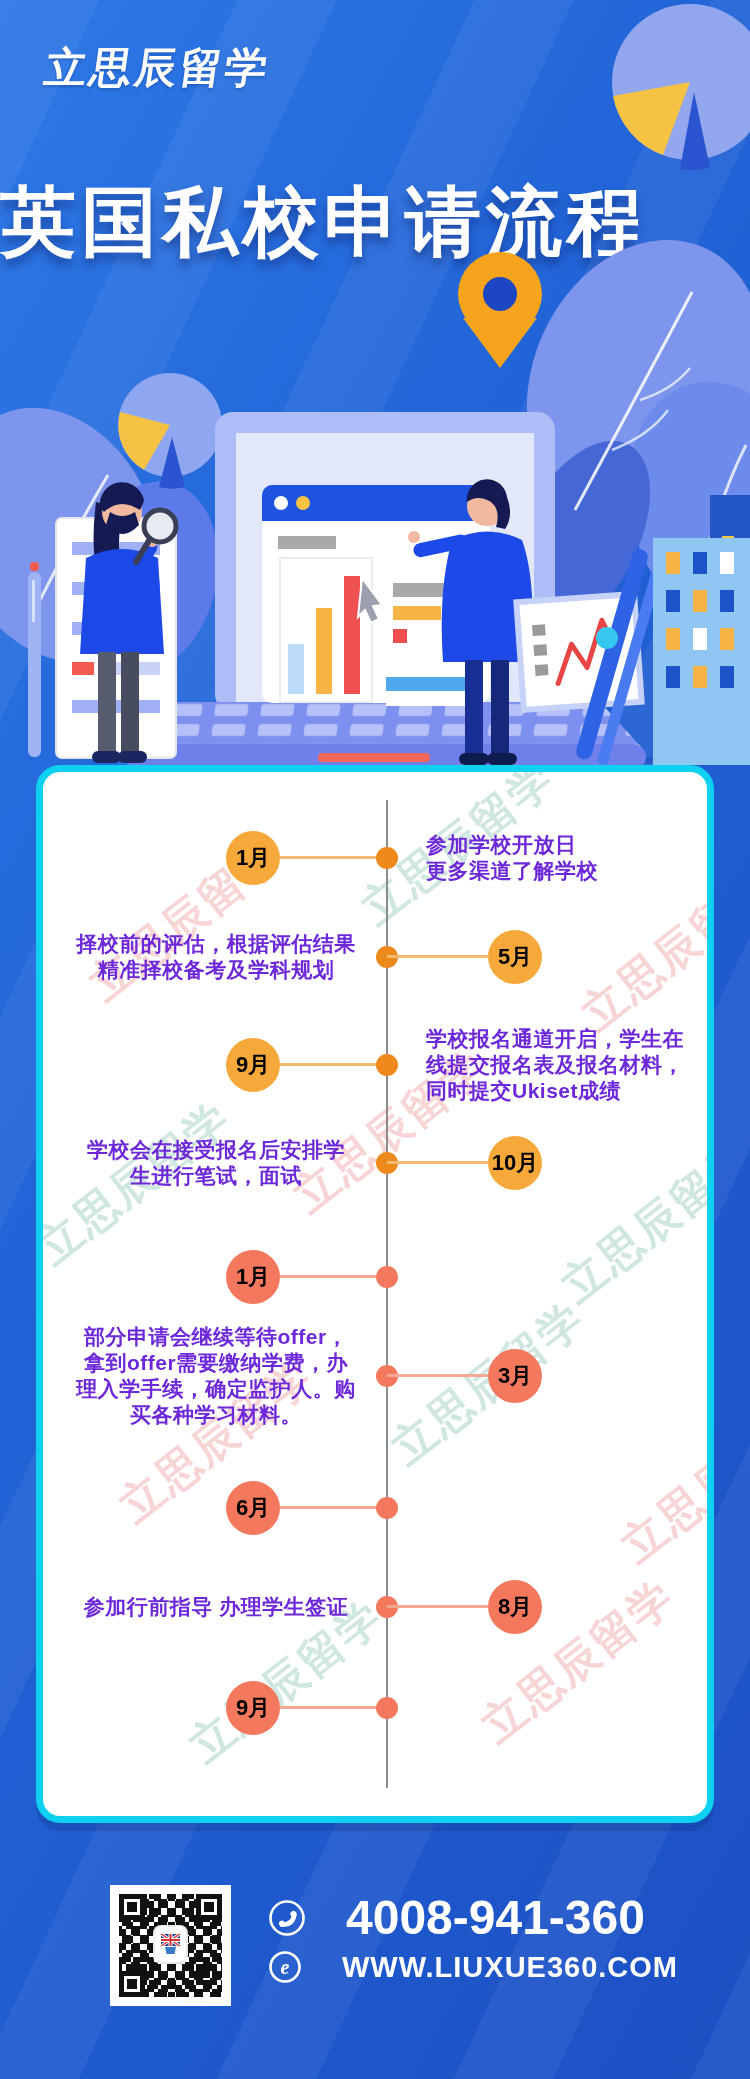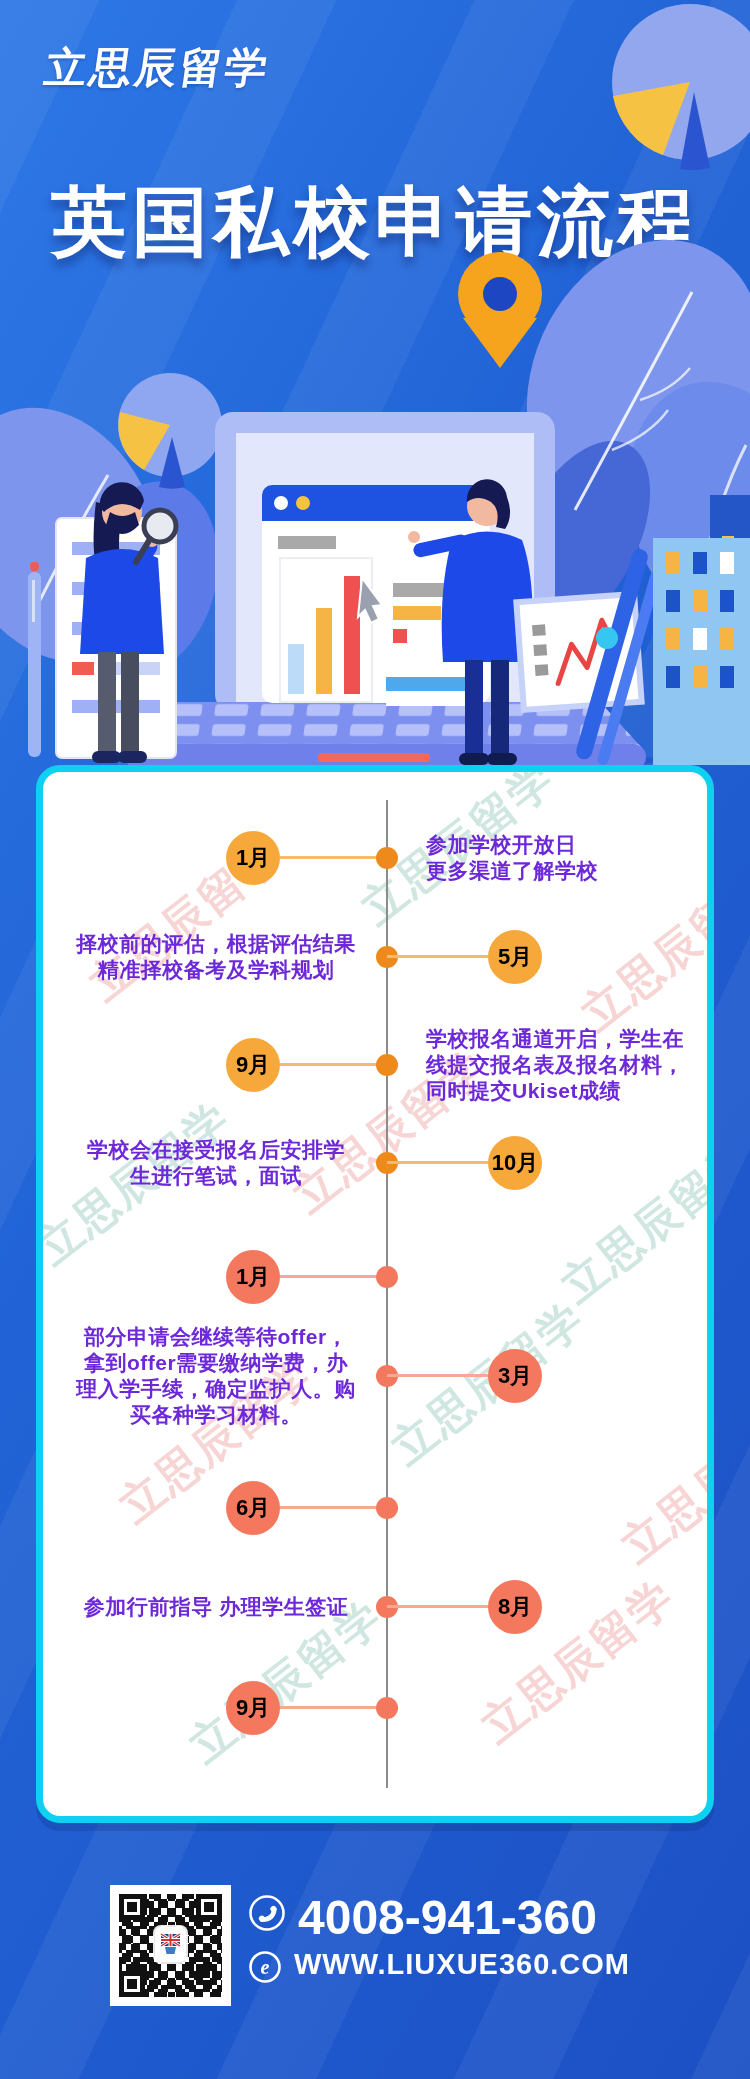--- a/index.html
+++ b/index.html
@@ -13,21 +13,21 @@
     content:'';position:absolute;inset:0;pointer-events:none;
     background:repeating-linear-gradient(115deg,rgba(255,255,255,0.055) 0 90px,rgba(255,255,255,0) 90px 215px);
   }
   
   .logo{
     position:absolute;left:45px;top:40px;color:#fff;font-size:42px;font-weight:900;
     letter-spacing:3px;transform:skewX(-8deg);text-shadow:0 2px 3px rgba(10,30,90,.25);
   }
   .pie-deco{position:absolute;right:0;top:0;width:180px;height:170px;}
   .title{
-    position:absolute;left:0;top:172px;width:750px;text-align:center;color:#fff;
+    position:absolute;left:0;top:172px;width:750px;text-align:left;color:#fff;
     font-size:76px;font-weight:900;letter-spacing:5px;
     text-shadow:0 7px 10px rgba(10,25,90,.45);white-space:nowrap;
   }
   
   .hero{position:absolute;left:0;top:240px;width:750px;height:525px;}
   
   .card{
     position:absolute;left:36px;top:765px;width:678px;height:1058px;
     background:#fff;border:7px solid #0ED0F0;border-radius:24px;overflow:hidden;
     box-shadow:0 8px 0 rgba(10,25,90,.18);
@@ -75,21 +75,21 @@
   }
   .finder{position:absolute;width:26px;height:26px;border:5px solid #111;background:#fff;}
   .finder::after{content:'';position:absolute;left:3px;top:3px;width:10px;height:10px;background:#111;}
   .finder.f-tl{left:0;top:0;}
   .finder.f-tr{right:0;top:0;}
   .finder.f-bl{left:0;bottom:0;}
   .qr-logo{
     position:absolute;left:36px;top:33px;width:31px;height:35px;background:#fff;border-radius:6px;
     display:flex;align-items:center;justify-content:center;box-shadow:0 0 0 2px rgba(255,255,255,.9);
   }
-  .contact-row{position:absolute;left:248px;display:flex;align-items:flex-start;}
+  .contact-row{position:absolute;left:268px;display:flex;align-items:center;gap:28px;}
   .contact-row.phone{top:14px;}
   .contact-row.web{top:70px;}
   .c-icon{flex:0 0 auto;margin-right:12px;display:block;}
   .phone-num{color:#fff;font-size:48px;font-weight:800;letter-spacing:0px;line-height:1;}
   .site-url{color:#fff;font-size:29px;font-weight:800;letter-spacing:1px;line-height:1;}
 </style>
 </head>
 <body>
 
 <div class="page">

